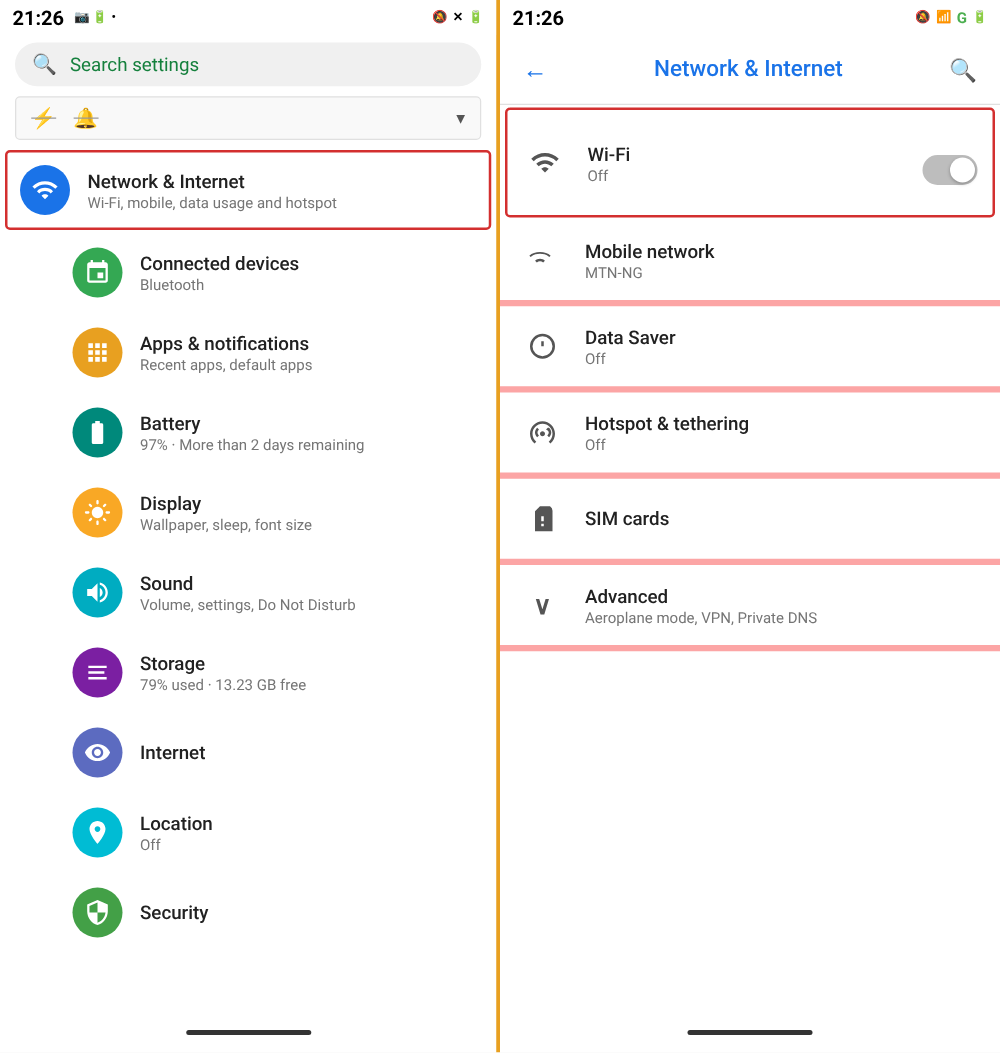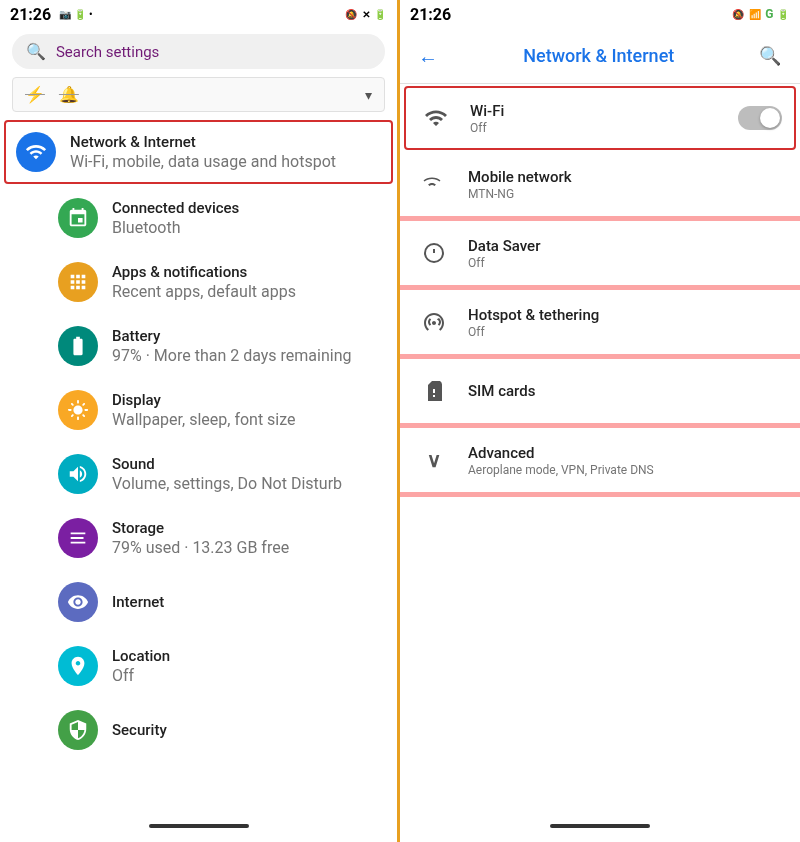--- a/index.html
+++ b/index.html
@@ -65,21 +65,21 @@
       display: flex;
       align-items: center;
       padding: 8px 14px;
       gap: 10px;
     }
     .search-bar .search-icon {
       color: #1a73e8;
       font-size: 16px;
     }
     .search-bar .search-text {
-      color: #701a75;
+      color: #15803d;
       font-size: 15px;
     }
 
     
     .filter-row {
       margin: 4px 12px 6px 12px;
       background: #f9f9f9;
       border: 1px solid #e0e0e0;
       border-radius: 4px;
       display: flex;
@@ -139,21 +139,21 @@
     .icon-cyan { background: #00bcd4; }
     .icon-green2 { background: #43a047; }
 
     .item-text { flex: 1; }
     .item-title {
       font-size: 15px;
       color: #212121;
       font-weight: 500;
     }
     .item-subtitle {
-      font-size: 16px;
+      font-size: 12px;
       color: #757575;
       margin-top: 1px;
     }
 
     
     .right-header {
       height: 56px;
       display: flex;
       align-items: center;
       padding: 0 10px;
@@ -190,21 +190,22 @@
       align-items: center;
       padding: 14px 16px;
       cursor: pointer;
       border-bottom: 5px solid #fca5a5;
       position: relative;
     }
     .right-item.highlighted {
       border: 2px solid #d32f2f;
       margin: 2px 4px;
       border-radius: 4px;
-      padding: 12px 12px;
+      padding: 24px 12px;
+      align-items: flex-end;
     }
     .right-icon {
       width: 36px;
       height: 36px;
       display: flex;
       align-items: center;
       justify-content: center;
       margin-right: 16px;
       font-size: 20px;
       color: #555;

